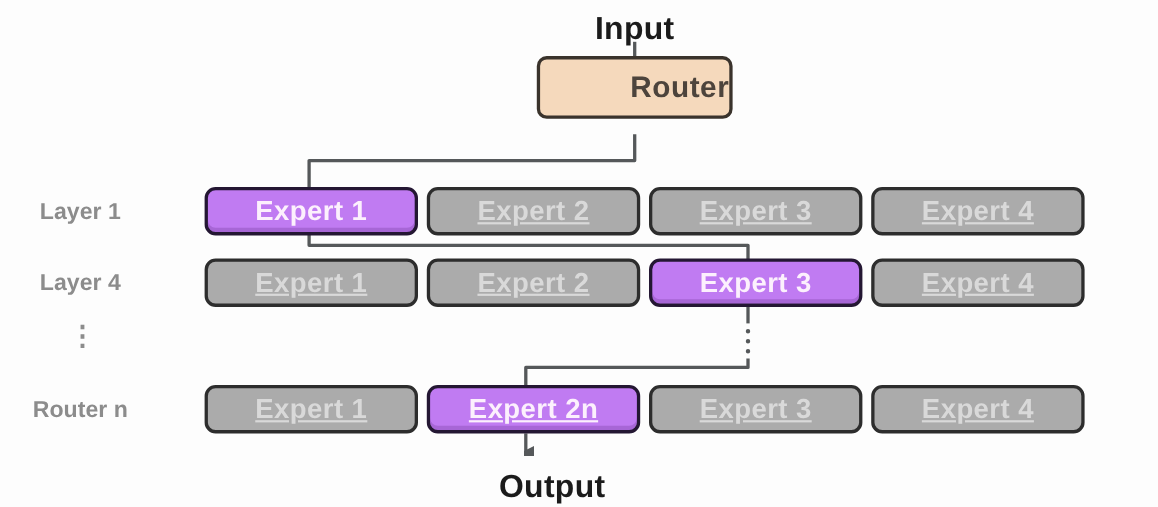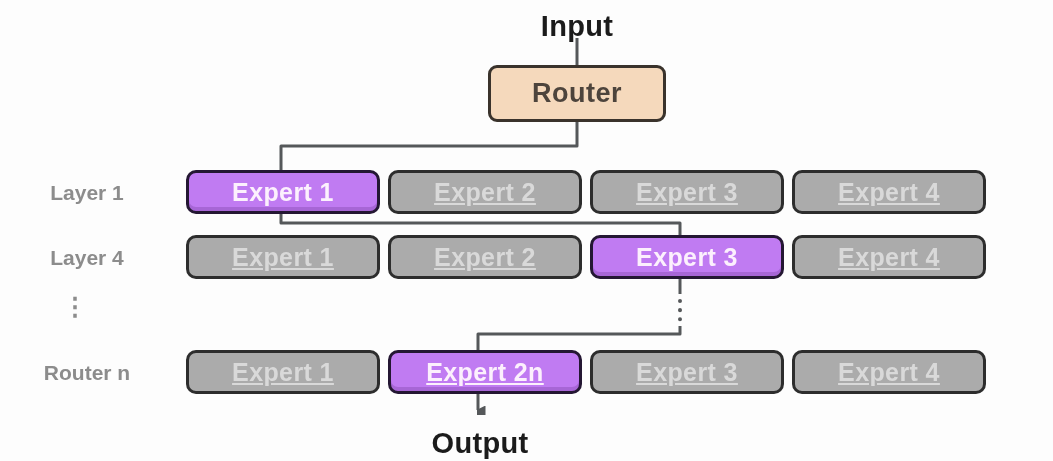--- a/index.html
+++ b/index.html
@@ -24,42 +24,42 @@
   }
   .io-label {
     position: absolute;
     text-align: center;
     font-weight: bold;
     font-size: 29px;
     color: var(--io-text, #1b1b1b);
     letter-spacing: 0.3px;
   }
   .input-label  { left: 507px; top: 10px;  width: 140px; }
-  .output-label { left: 410px; top: 427px; width: 140px; }
+  .output-label { left: 432px; top: 427px; width: 140px; }
   .router-box {
     position: absolute;
-    left: 488px; top: 65px;
+    left: 488px; top: 51px;
     width: 178px; height: 57px;
     box-sizing: border-box;
     background: var(--router-fill, #f5d9bc);
     border: 3px solid var(--router-border, #3a332c);
     border-radius: 9px;
     display: flex;
     align-items: center;
-    justify-content: center;
+    justify-content: flex-end;
   }
   .router-box span {
     font-weight: bold;
     font-size: 27px;
     color: var(--router-text, #4d443c);
     letter-spacing: 0.5px;
   }
   .layer-label {
     position: absolute;
-    left: 31px;
+    left: 17px;
     width: 112px;
     text-align: center;
     font-weight: bold;
     font-size: 21px;
     color: var(--label-text, #8c8c8c);
   }
   .ellipsis-left {
     position: absolute;
     left: 60px; top: 292px;
     width: 30px;

